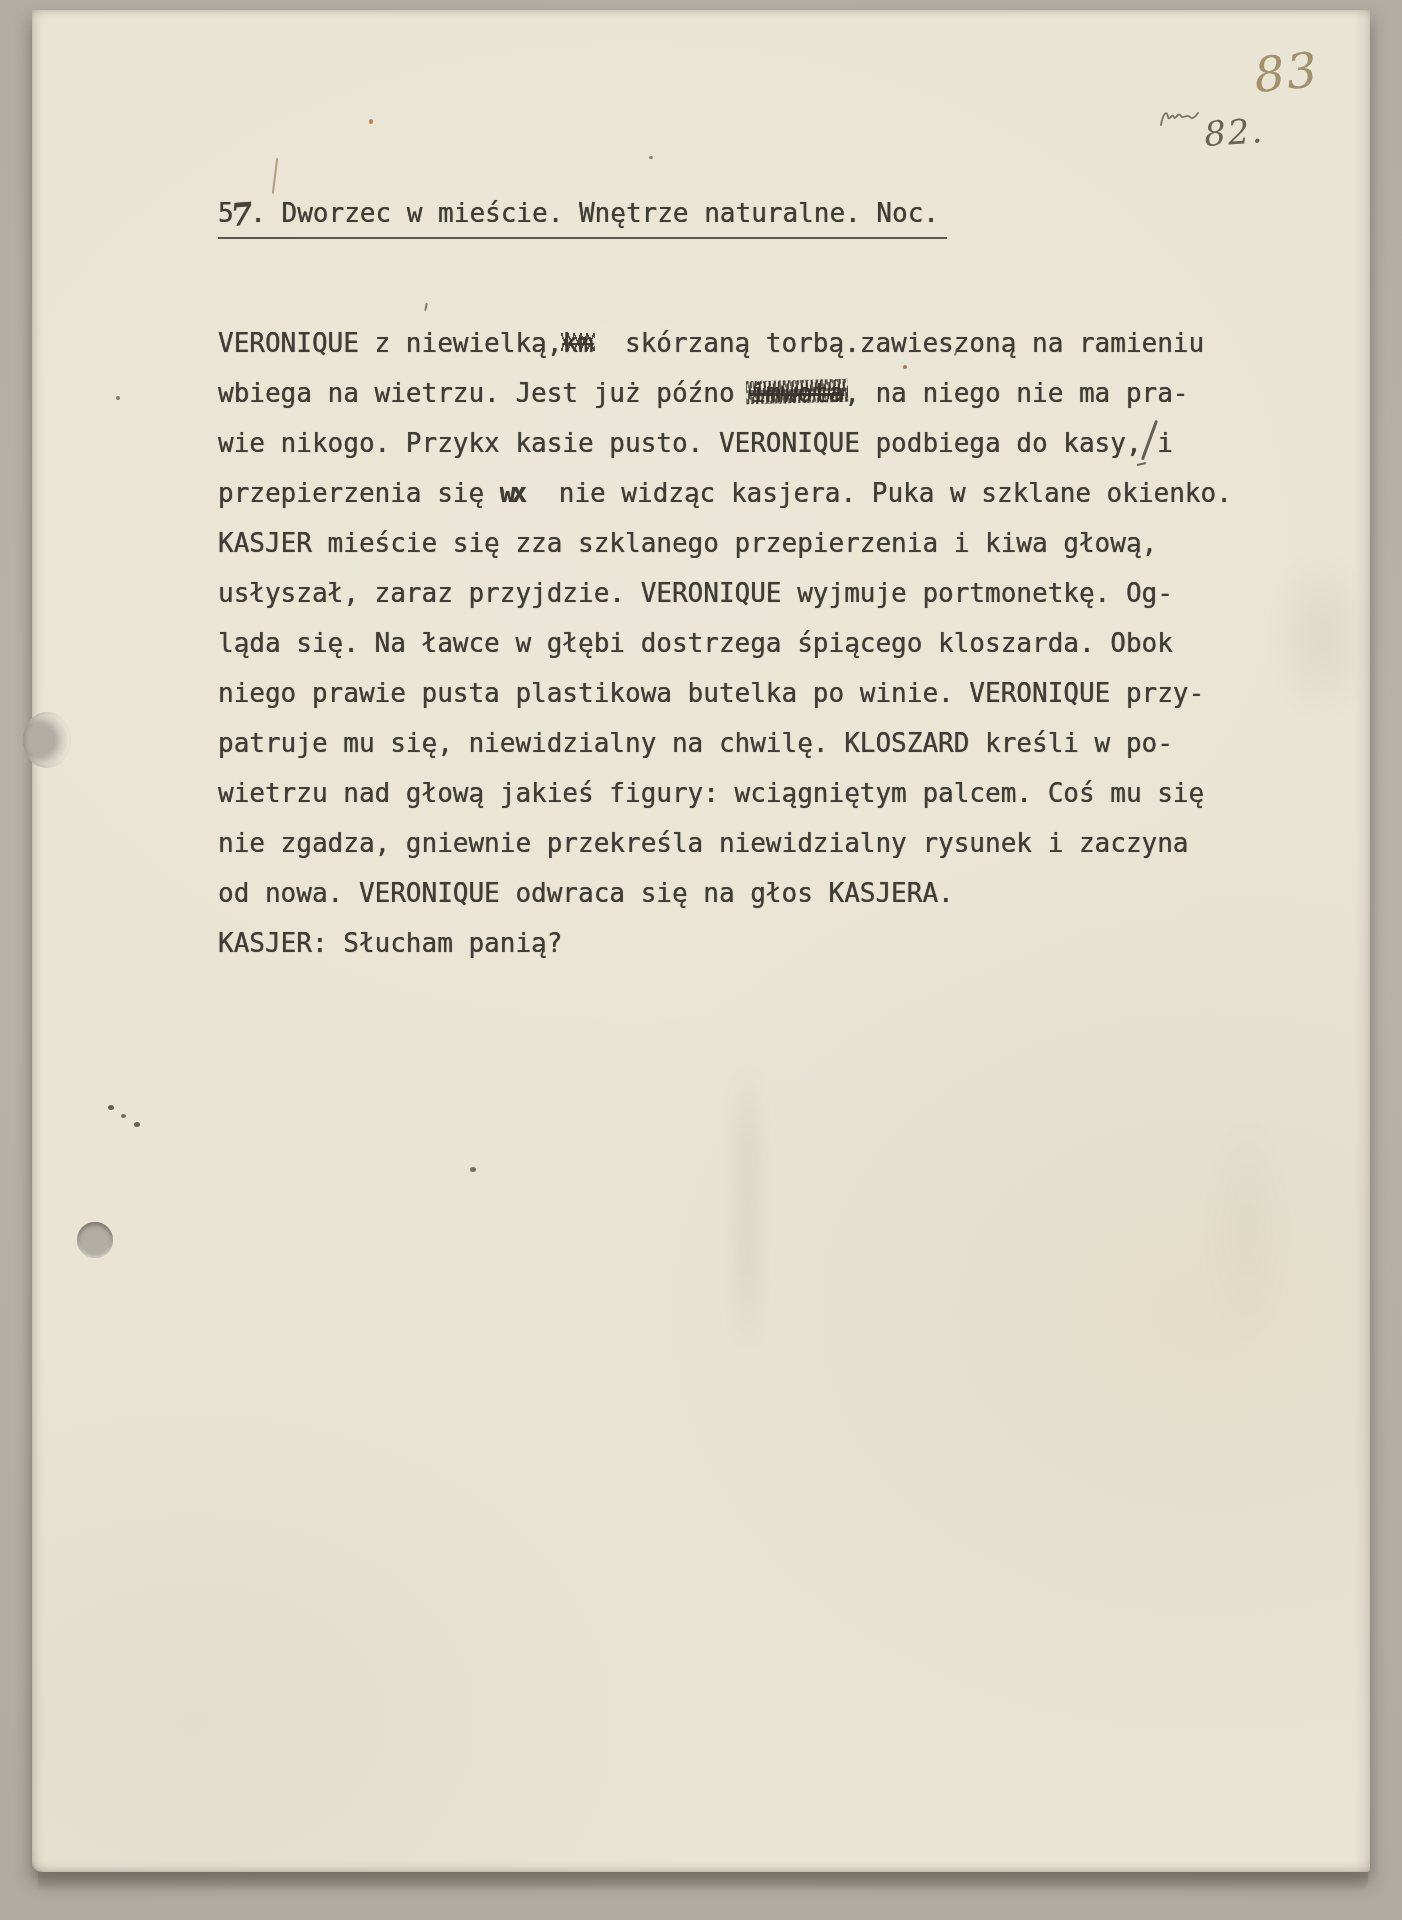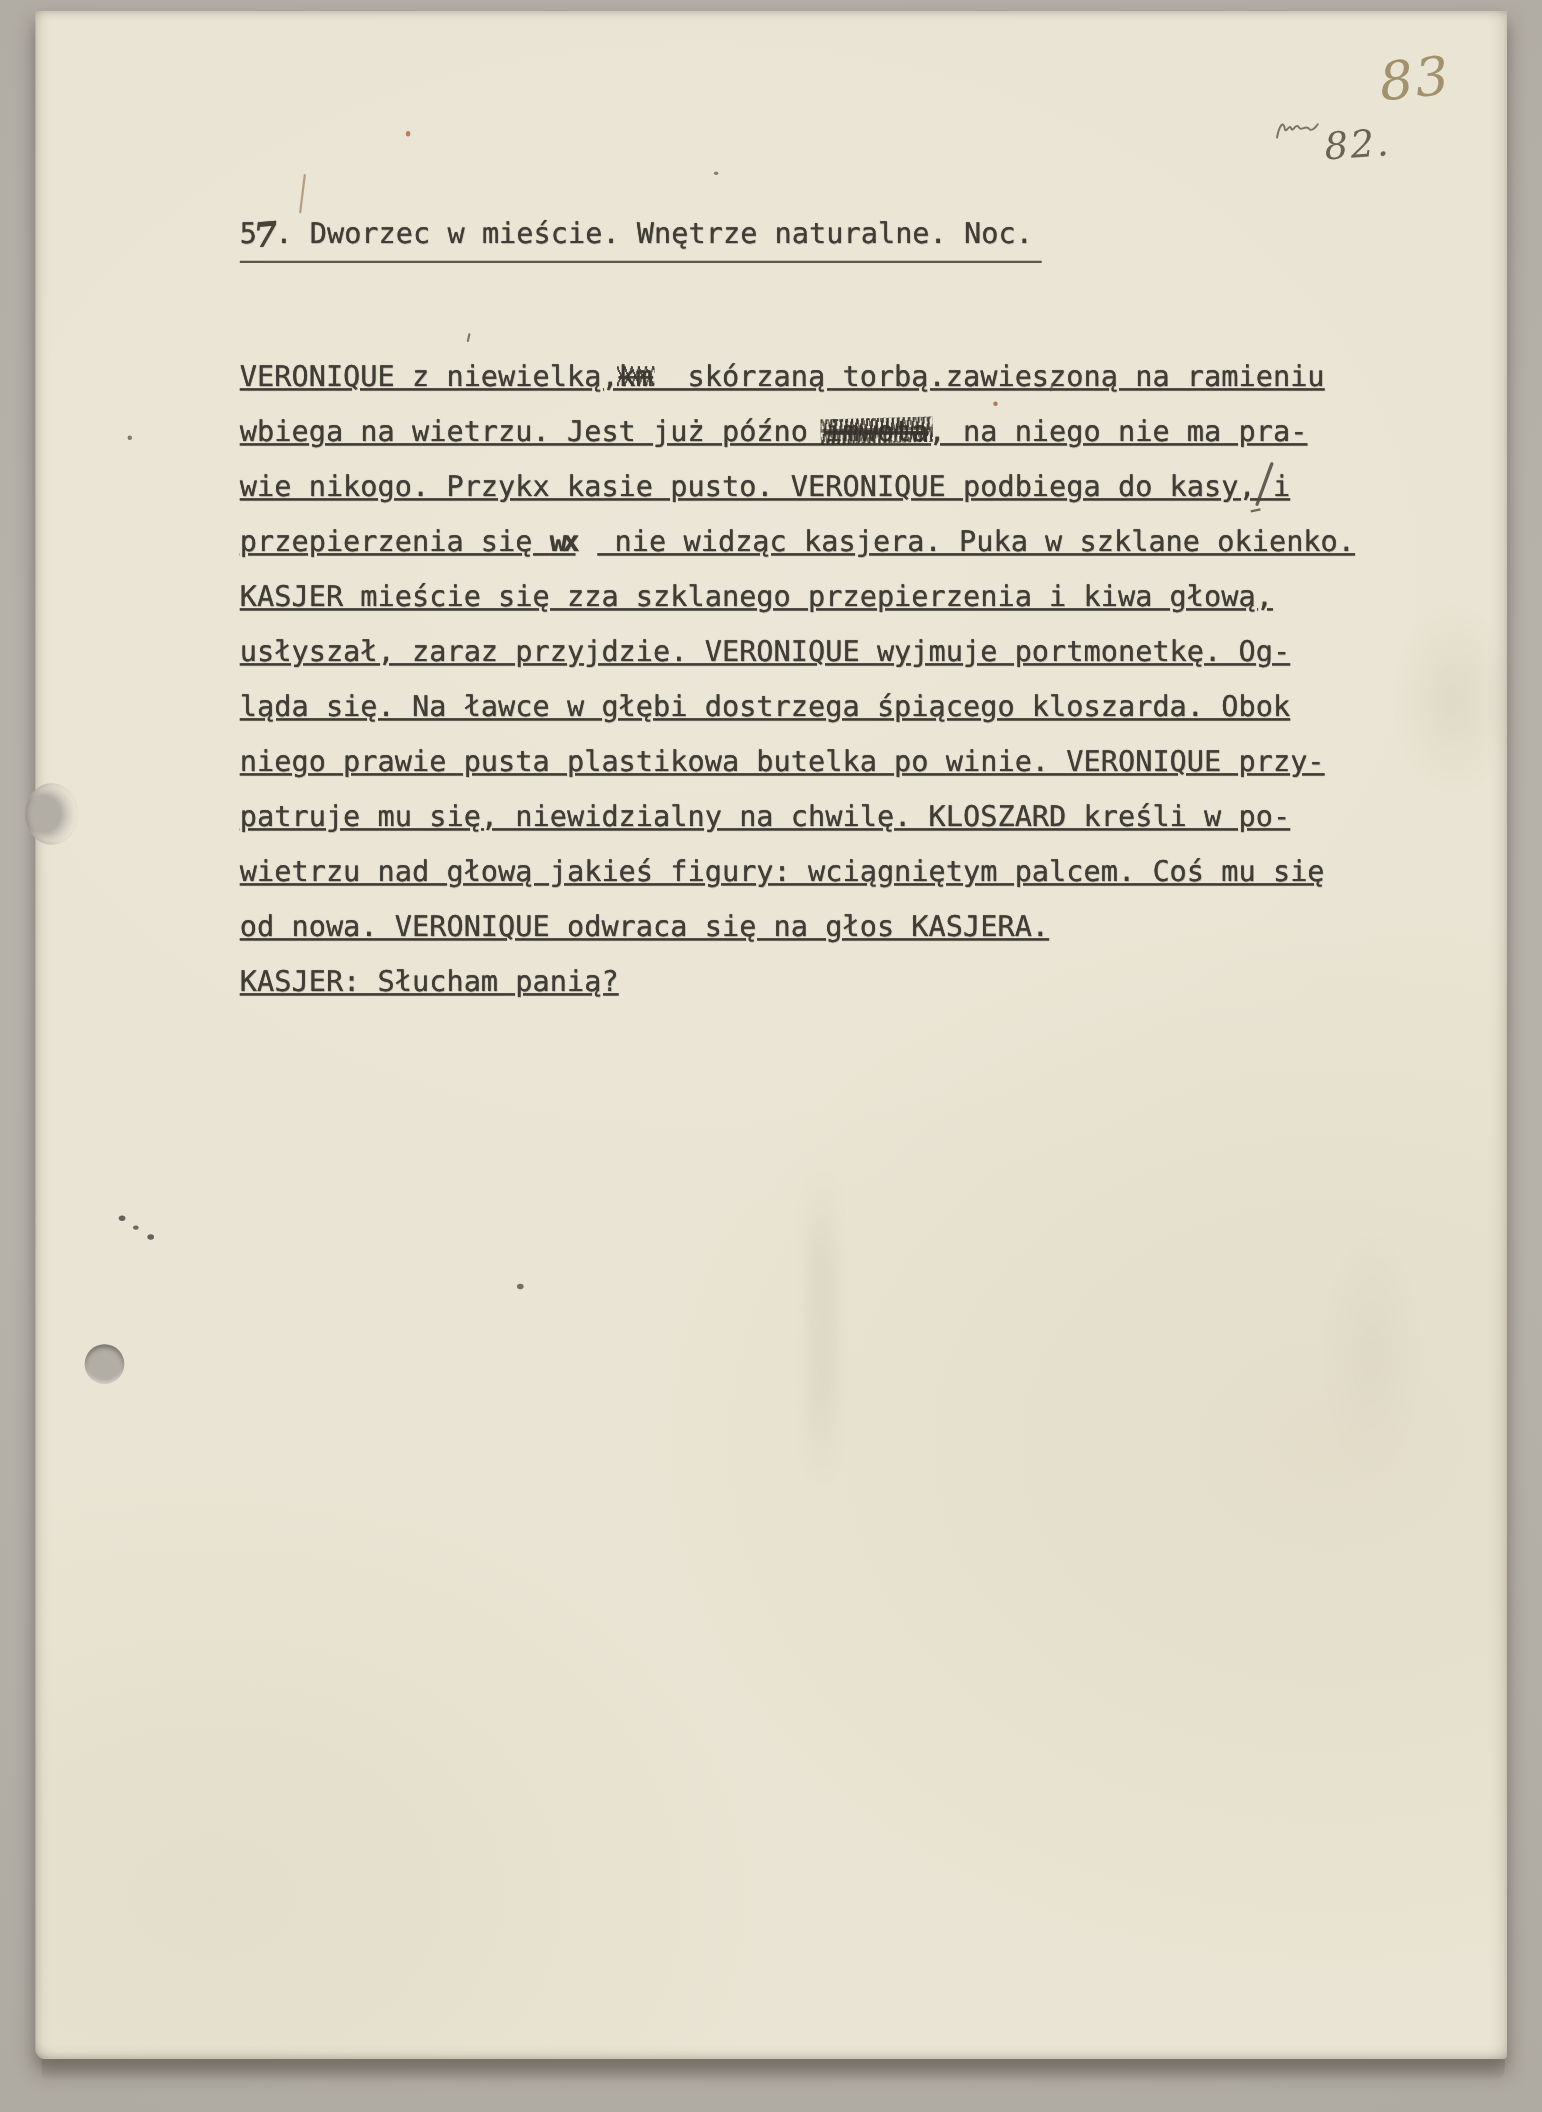--- a/index.html
+++ b/index.html
@@ -45,21 +45,21 @@
     white-space:pre; display:inline-block;
     padding:0 8px 6px 0;
     border-bottom:2.5px solid rgba(57,55,48,.82);
     text-shadow:0 0 .7px rgba(62,59,52,.85), .5px .4px 0 rgba(62,59,52,.22);
   }
   .typed-body{
     position:absolute; left:186px; top:318px; width:1060px;
     font-size:26px; color:var(--ink);
     text-shadow:0 0 .7px rgba(62,59,52,.85), .5px .4px 0 rgba(62,59,52,.22);
   }
-  .tline{height:50px; white-space:pre;text-decoration:underline;}
+  .tline{height:50px; white-space:pre;}
   .tline span{position:relative;}
 
   
   .struck{ text-decoration:line-through; text-decoration-thickness:2px; }
   .struck::after{
     content:""; position:absolute; left:-1px; right:-1px; top:18%; bottom:22%;
     background:
       repeating-linear-gradient(112deg, rgba(58,55,47,.85) 0 1.6px, transparent 1.6px 6px),
       repeating-linear-gradient(68deg, rgba(58,55,47,.85) 0 1.6px, transparent 1.6px 6px);
   }
@@ -171,20 +171,21 @@
       <div class="tline"><span>VERONIQUE z niewielką,</span><span class="struck">km</span><span>  skórzaną torbą.zawieszoną na ramieniu</span></div>
       <div class="tline"><span>wbiega na wietrzu. Jest już późno </span><span class="scribbled">imwota</span><span>, na niego nie ma pra-</span></div>
       <div class="tline"><span>wie nikogo. Przykx kasie pusto. VERONIQUE podbiega do kasy, </span><span class="hand-slash">i</span></div>
       <div class="tline"><span>przepierzenia się </span><span class="overtype">wx</span><span> nie widząc kasjera. Puka w szklane okienko.</span></div>
       <div class="tline"><span>KASJER mieście się zza szklanego przepierzenia i kiwa głową,</span></div>
       <div class="tline"><span>usłyszał, zaraz przyjdzie. VERONIQUE wyjmuje portmonetkę. Og-</span></div>
       <div class="tline"><span>ląda się. Na ławce w głębi dostrzega śpiącego kloszarda. Obok</span></div>
       <div class="tline"><span>niego prawie pusta plastikowa butelka po winie. VERONIQUE przy-</span></div>
       <div class="tline"><span>patruje mu się, niewidzialny na chwilę. KLOSZARD kreśli w po-</span></div>
       <div class="tline"><span>wietrzu nad głową jakieś figury: wciągniętym palcem. Coś mu się</span></div>
+      <div class="tline"><span>nie zgadza, gniewnie przekreśla niewidzialny rysunek i zaczyna</span></div>
       <div class="tline"><span>od nowa. VERONIQUE odwraca się na głos KASJERA.</span></div>
       <div class="tline"><span>KASJER: Słucham panią?</span></div>
     </div>
 
   <div class="punch-notch"></div>
   <div class="punch-hole"></div>
 
   <div class="speck s1"></div>
   <div class="speck s2"></div>
   <div class="speck s3"></div>

